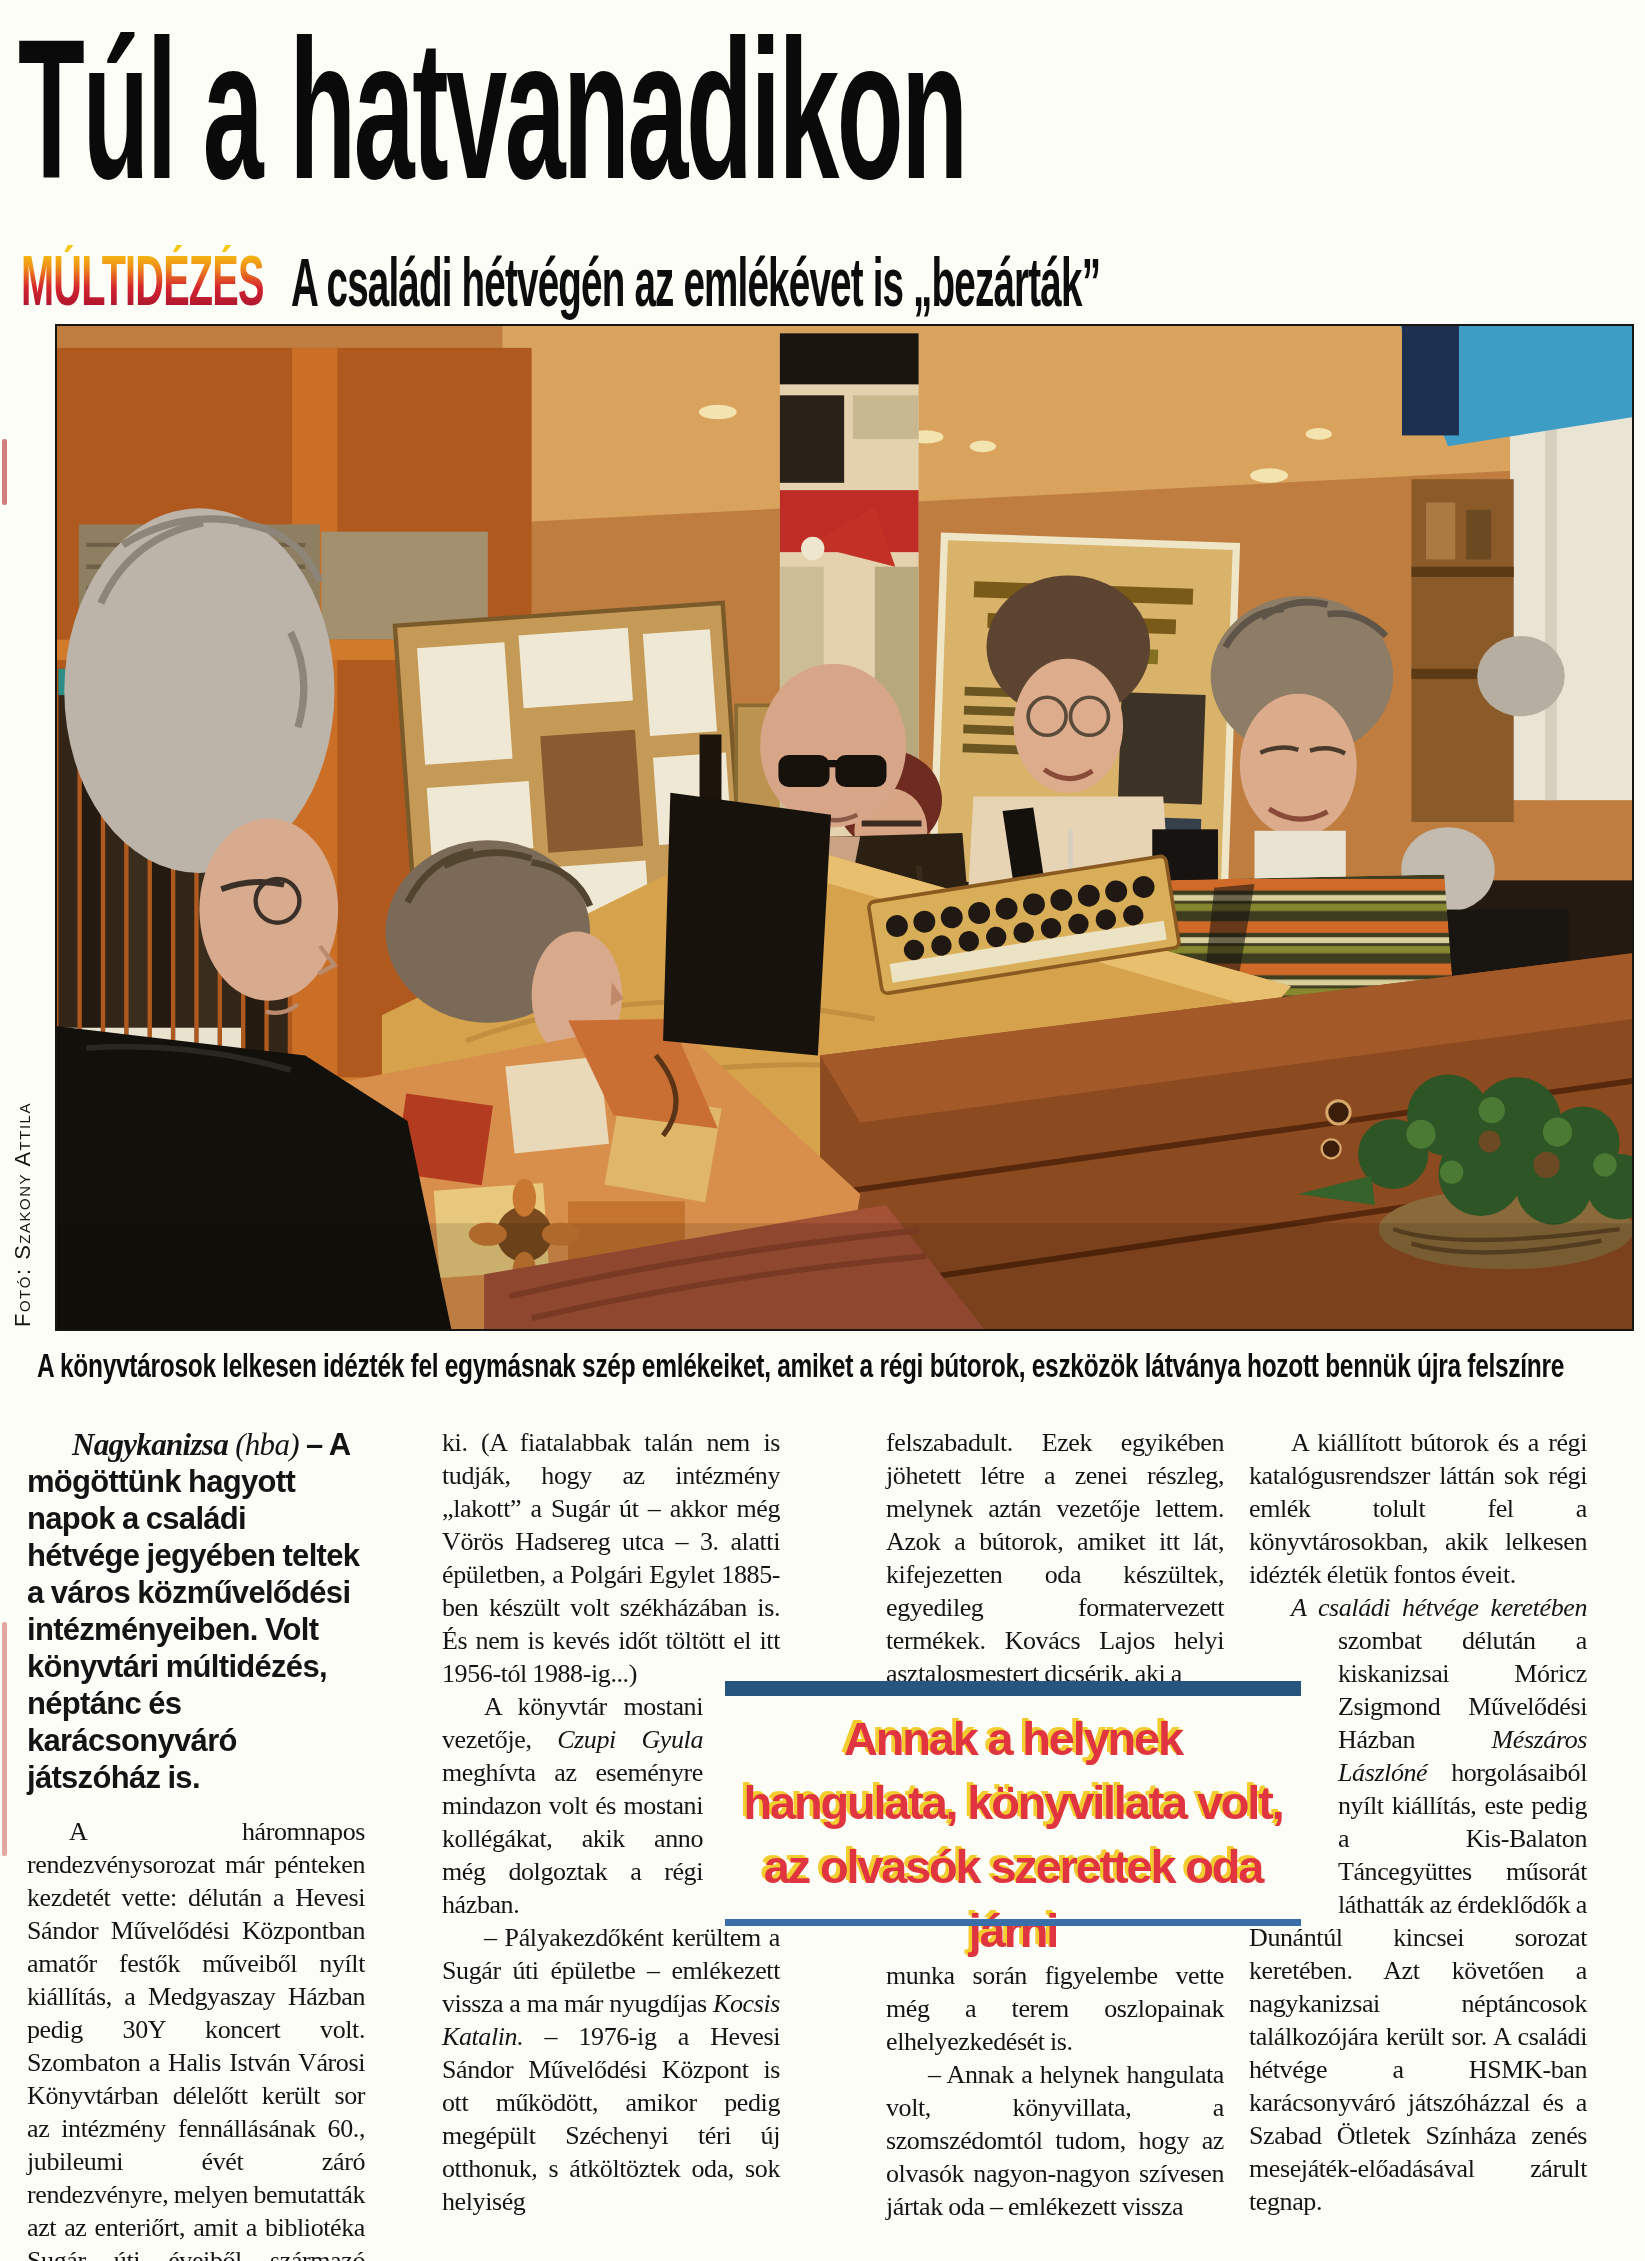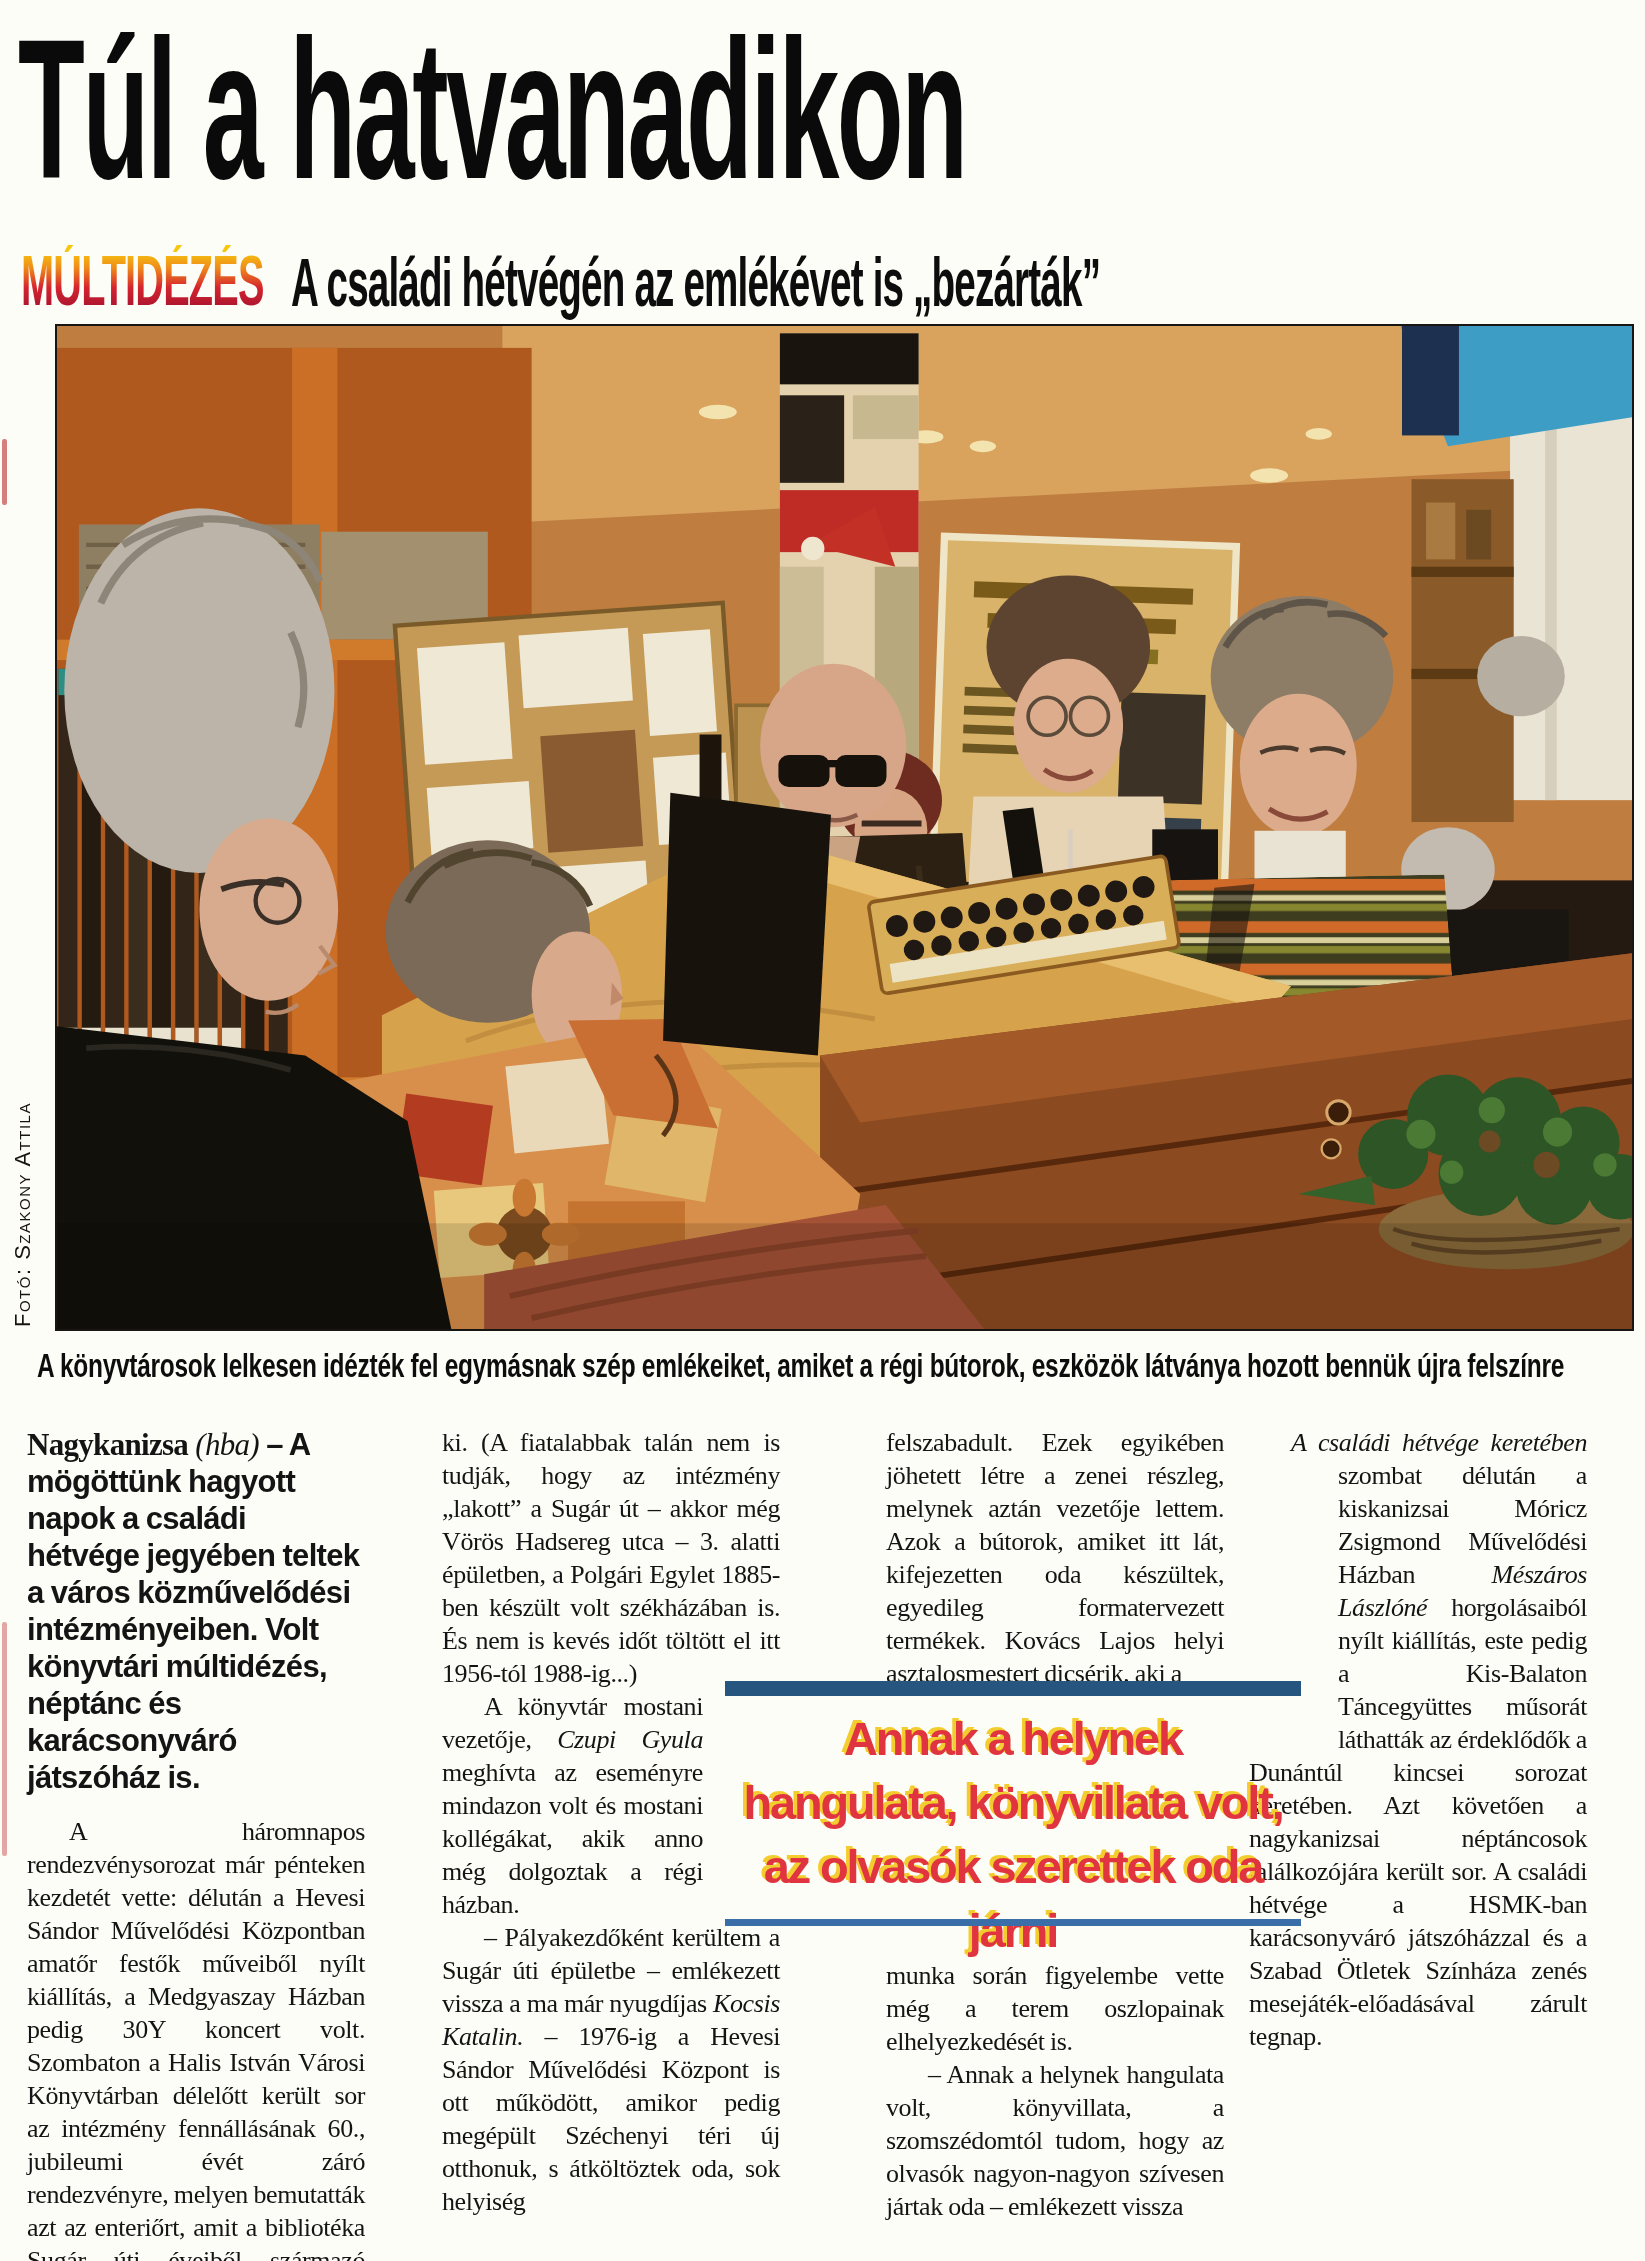--- a/index.html
+++ b/index.html
@@ -55,21 +55,21 @@
     font-family:"Liberation Serif",serif;font-size:26px;line-height:33px;
     letter-spacing:-0.4px;word-spacing:-0.7px;text-align:justify;color:#141414;
   }
   .col p{margin:0;}
   .p-ind{text-indent:42px;}
   .lead{
     font-family:"Liberation Sans",sans-serif;font-weight:bold;
     font-size:31px;line-height:37px;letter-spacing:-0.7px;margin-bottom:19px !important;
     text-align:left;
   }
-  .lead .loc{font-family:"Liberation Serif",serif;font-weight:bold;}
+  .lead .loc{font-family:"Liberation Serif",serif;font-style:italic;font-weight:bold;margin-left:45px;}
   .lead .by{font-family:"Liberation Serif",serif;font-style:italic;font-weight:normal;}
   .name-it{font-style:italic;}
   .gap-box{height:269px;}
   .float-r{float:right;width:77px;height:220px;}
   .float-l{float:left;width:89px;height:293px;}
   .one-line{text-align:justify;text-align-last:justify;font-style:italic;}
   
   .pullquote{position:absolute;left:725px;top:1681px;width:576px;height:253px;}
   .pq-bar-top{position:absolute;left:0;top:0;width:100%;height:14.6px;background:#26567f;}
   .pq-bar-bottom{position:absolute;left:0;top:238px;width:100%;height:6.6px;background:#3a6ea8;}
@@ -423,20 +423,21 @@
   </div>
 
   <div class="col" style="left:886px;">
     <p>felszabadult. Ezek egyikében jöhetett létre a zenei részleg, melynek aztán vezetője lettem. Azok a bútorok, amiket itt lát, kifejezetten oda készültek, egyedileg formatervezett termékek. Kovács Lajos helyi asztalosmestert dicsérik, aki a</p>
     <div class="gap-box"></div>
     <p>munka során figyelembe vette még a terem oszlopainak elhelyezkedését is.</p>
     <p class="p-ind">– Annak a helynek hangulata volt, könyvillata, a szomszédomtól tudom, hogy az olvasók nagyon-nagyon szívesen jártak oda – emlékezett vissza</p>
   </div>
 
   <div class="col" style="left:1249px;">
+    <p class="p-ind">A kiállított bútorok és a régi katalógusrendszer láttán sok régi emlék tolult fel a könyvtárosokban, akik lelkesen idézték életük fontos éveit.</p>
     <p class="p-ind one-line">A családi hétvége keretében</p>
     <p><span class="float-l"></span><span>szombat délután a kiskanizsai Móricz Zsigmond Művelődési Házban </span><span class="name-it">Mészáros Lászlóné</span><span> horgolásaiból nyílt kiállítás, este pedig a Kis-Balaton Táncegyüttes műsorát láthatták az érdeklődők a Dunántúl kincsei sorozat keretében. Azt követően a nagykanizsai néptáncosok találkozójára került sor. A családi hétvége a HSMK-ban karácsonyváró játszóházzal és a Szabad Ötletek Színháza zenés mesejáték-előadásával zárult tegnap.</span></p>
   </div>
 
   <div class="pullquote">
     <div class="pq-bar-top"></div>
     <div class="pq-text">Annak a helynek hangulata, könyvillata volt, az olvasók szerettek oda járni</div>
     <div class="pq-bar-bottom"></div>
   </div>
 

